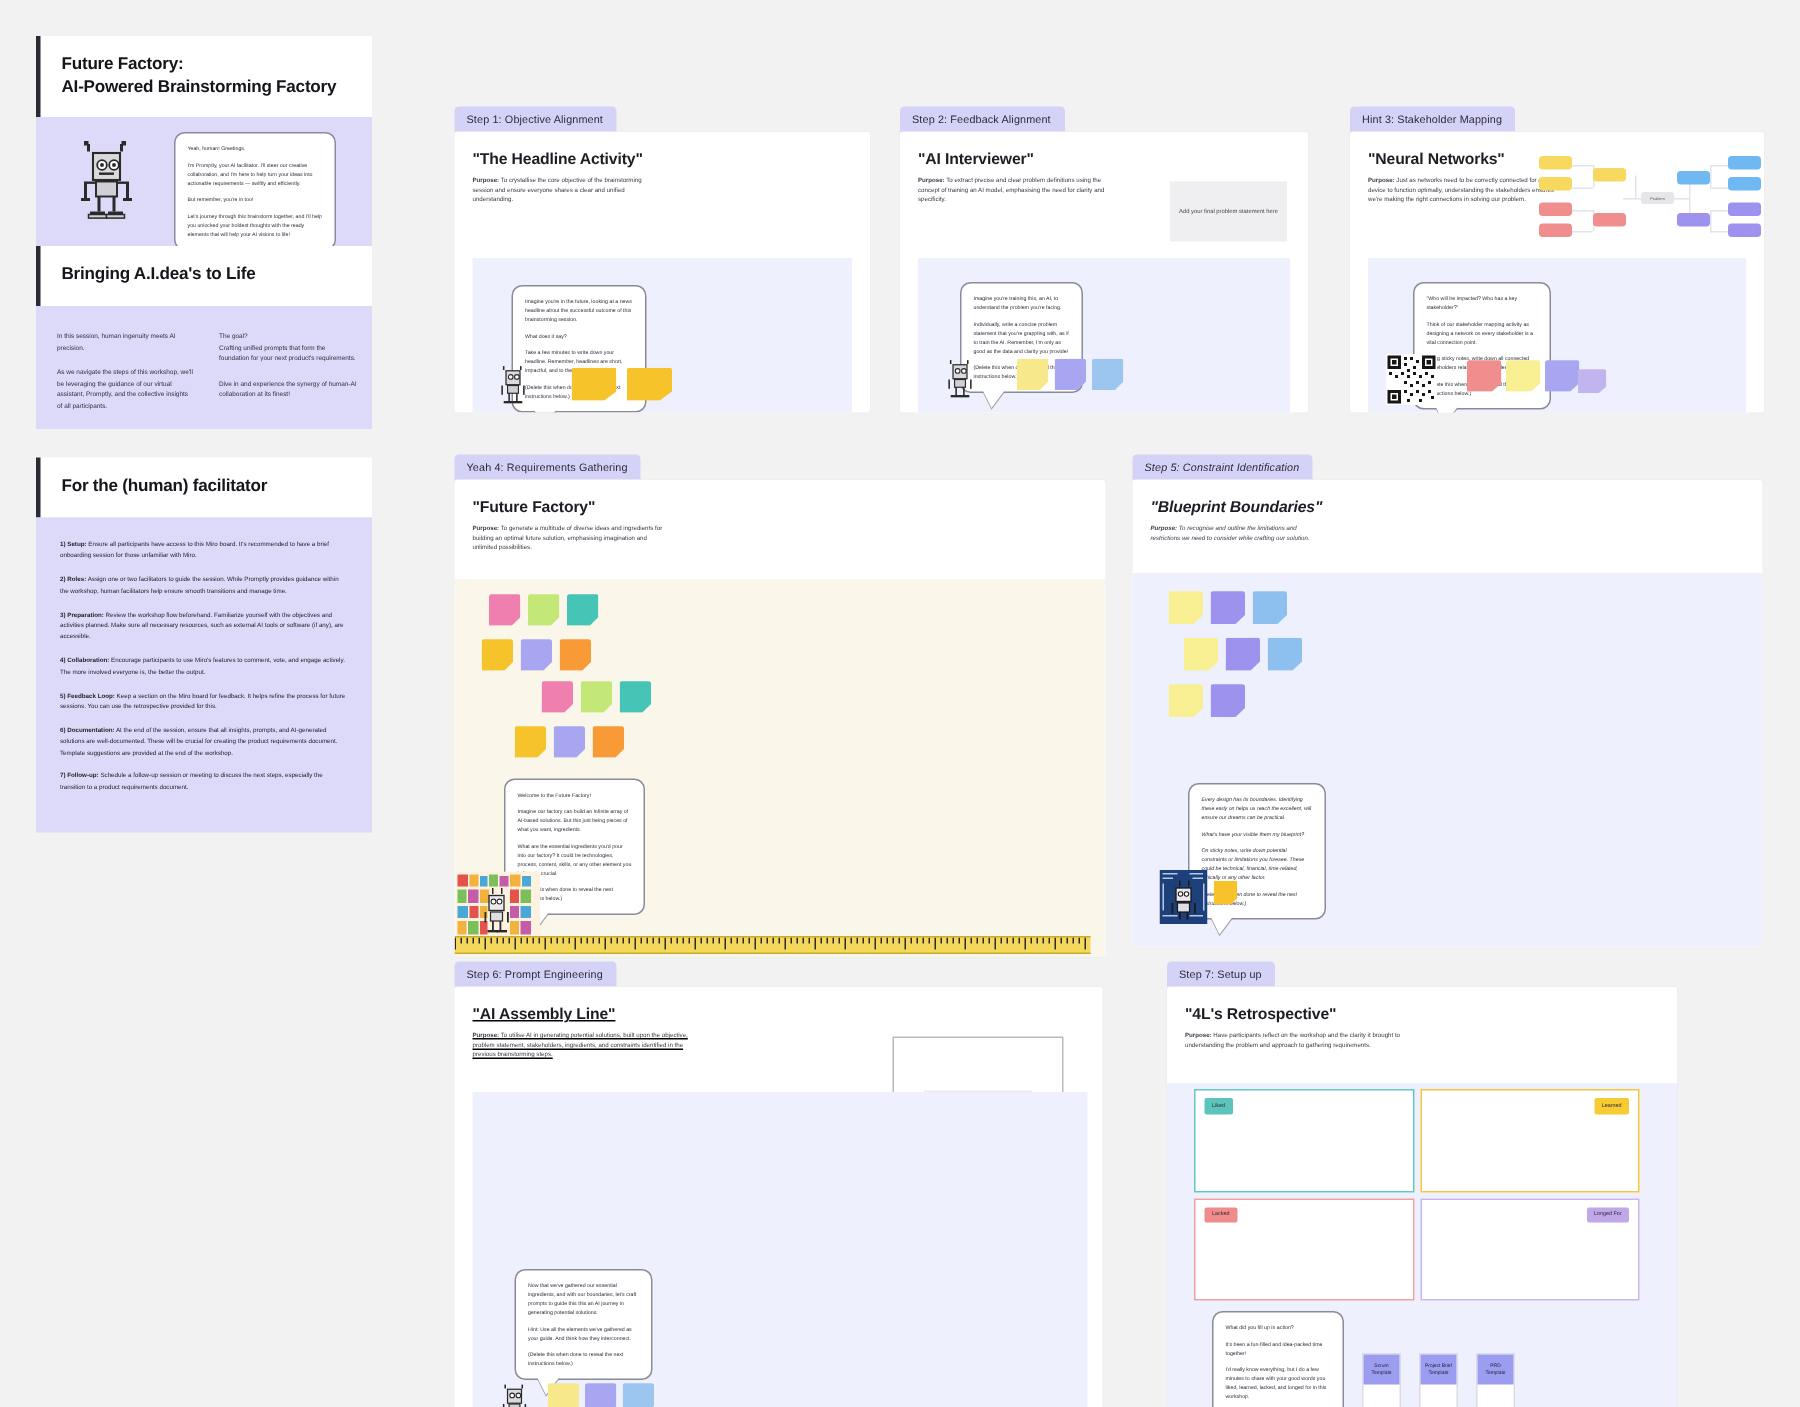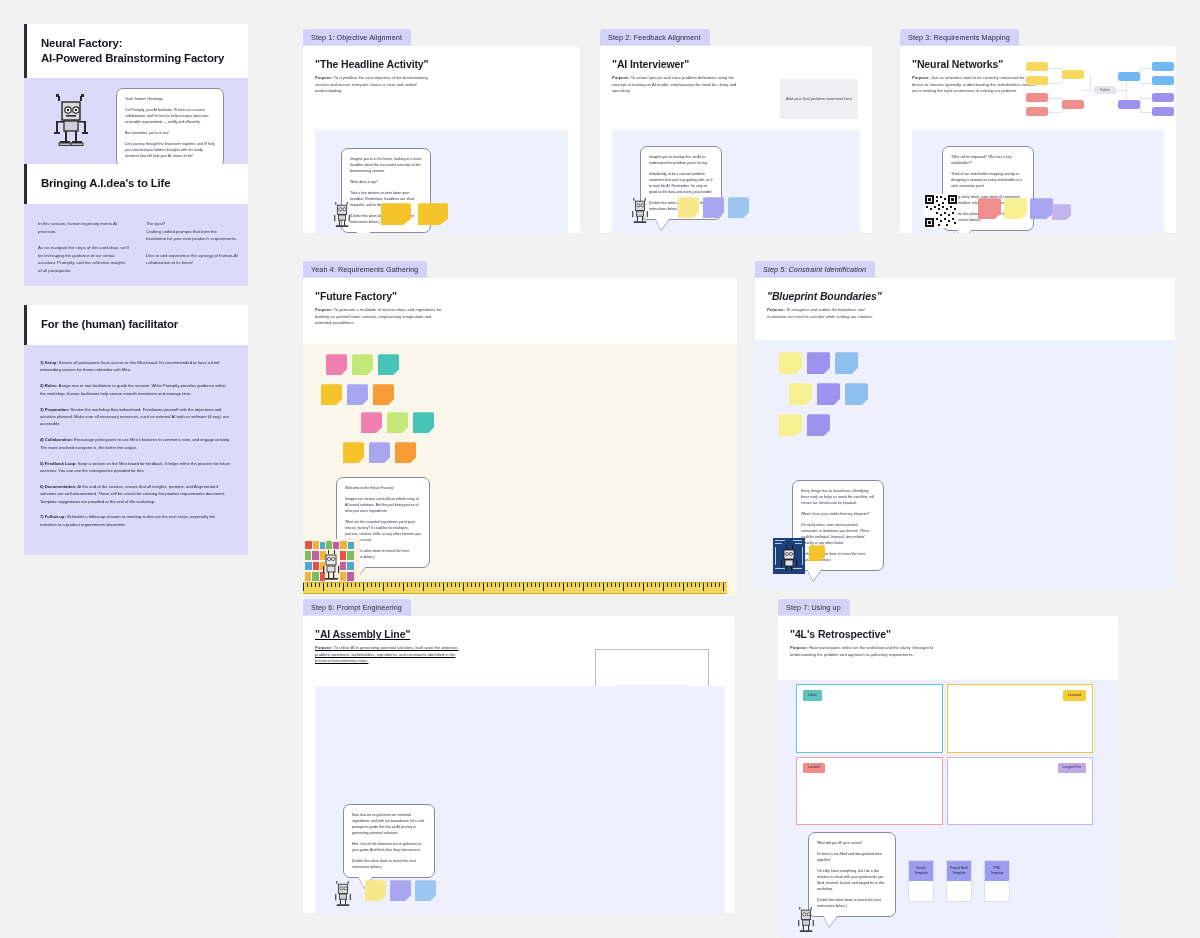--- a/index.html
+++ b/index.html
@@ -5,21 +5,21 @@
   * { box-sizing: border-box; margin: 0; padding: 0; }
   html, body {
     width: 1200px; height: 938px;
     background: #f2f2f3;
     font-family: "Liberation Sans", sans-serif;
     overflow: hidden;
   }
   .board { position: relative; width: 1200px; height: 938px; }
 
   
-  .frame { position: absolute; }
+  .frame { position: absolute; margin-top: 43px; }
   .frame-tab {
     display: inline-block;
     background: #d5d2f7;
     color: #2b2b35;
     font-size: 7.2px;
     line-height: 1;
     padding: 5px 9px 5px 8px;
     border-radius: 3px 3px 0 0;
     letter-spacing: .1px;
     white-space: nowrap;
@@ -195,21 +195,21 @@
   .pixelart { position: absolute; }
 </style>
 </head>
 <body>
 
 <div class="board">
 
   <div class="lcard" style="top:24px;">
     <div class="lcard-head">
       <h1>
-        <span>Neural Factory:</span><br>
+        <span>Future Factory:</span><br>
         <span>AI-Powered Brainstorming Factory</span>
       </h1>
     </div>
     <div class="lcard-body" style="height:86px;">
 
       <div class="pixelart" style="left:26px; top:14px;">
         <svg width="42" height="58" viewBox="0 0 42 58">
           <g fill="#2a2a2a">
             <rect x="8" y="4" width="2" height="5"></rect>
               <rect x="30" y="4" width="2" height="5"></rect>
@@ -357,21 +357,21 @@
           </svg>
         </div>
         <div class="sticky fold" style="left:66px; top:67px; background:#f7e98b;"></div>
         <div class="sticky fold" style="left:91px; top:67px; background:#a8a6f0;"></div>
         <div class="sticky fold" style="left:116px; top:67px; background:#9cc5f0;"></div>
       </div>
     </div>
   </div>
 
   <div class="frame" style="left:900px; top:26px; width:276px;">
-    <div class="frame-tab">Step 3: Requirements Mapping</div>
+    <div class="frame-tab">Hint 3: Stakeholder Mapping</div>
     <div class="frame-body" style="height:187px;">
       <div style="padding:12px 12px 0 12px;">
         <div class="act-title">"Neural Networks"</div>
         <div class="purpose" style="margin-top:5px;">
           <b>Purpose:</b><span> Just as networks need to be correctly connected for a device to function optimally, understanding the stakeholders ensures we're making the right connections in solving our problem.</span>
         </div>
       </div>
 
       <div class="nn" style="left:118px; top:14px; width:150px; height:60px;">
         <div class="edge" style="left:30px; top:8px; width:14px; height:.8px;"></div>
@@ -759,21 +759,21 @@
           </svg>
         </div>
         <div class="sticky fold" style="left:50px; top:194px; background:#f7e98b;"></div>
         <div class="sticky fold" style="left:75px; top:194px; background:#a8a6f0;"></div>
         <div class="sticky fold" style="left:100px; top:194px; background:#9cc5f0;"></div>
       </div>
     </div>
   </div>
 
   <div class="frame" style="left:778px; top:596px; width:340px;">
-    <div class="frame-tab">Step 7: Using up</div>
+    <div class="frame-tab">Step 7: Setup up</div>
     <div class="frame-body" style="height:321px;">
       <div style="padding:12px 12px 0 12px;">
         <div class="act-title">"4L's Retrospective"</div>
         <div class="purpose" style="margin-top:5px; width:160px;">
           <b>Purpose:</b><span> Have participants reflect on the workshop and the clarity it brought to understanding the problem and approach to gathering requirements.</span>
         </div>
       </div>
 
       <div class="canvas" style="left:0px; top:64px; width:340px; height:257px;">
         <div class="retro" style="left:18px; top:4px; width:297px; height:141px;">

